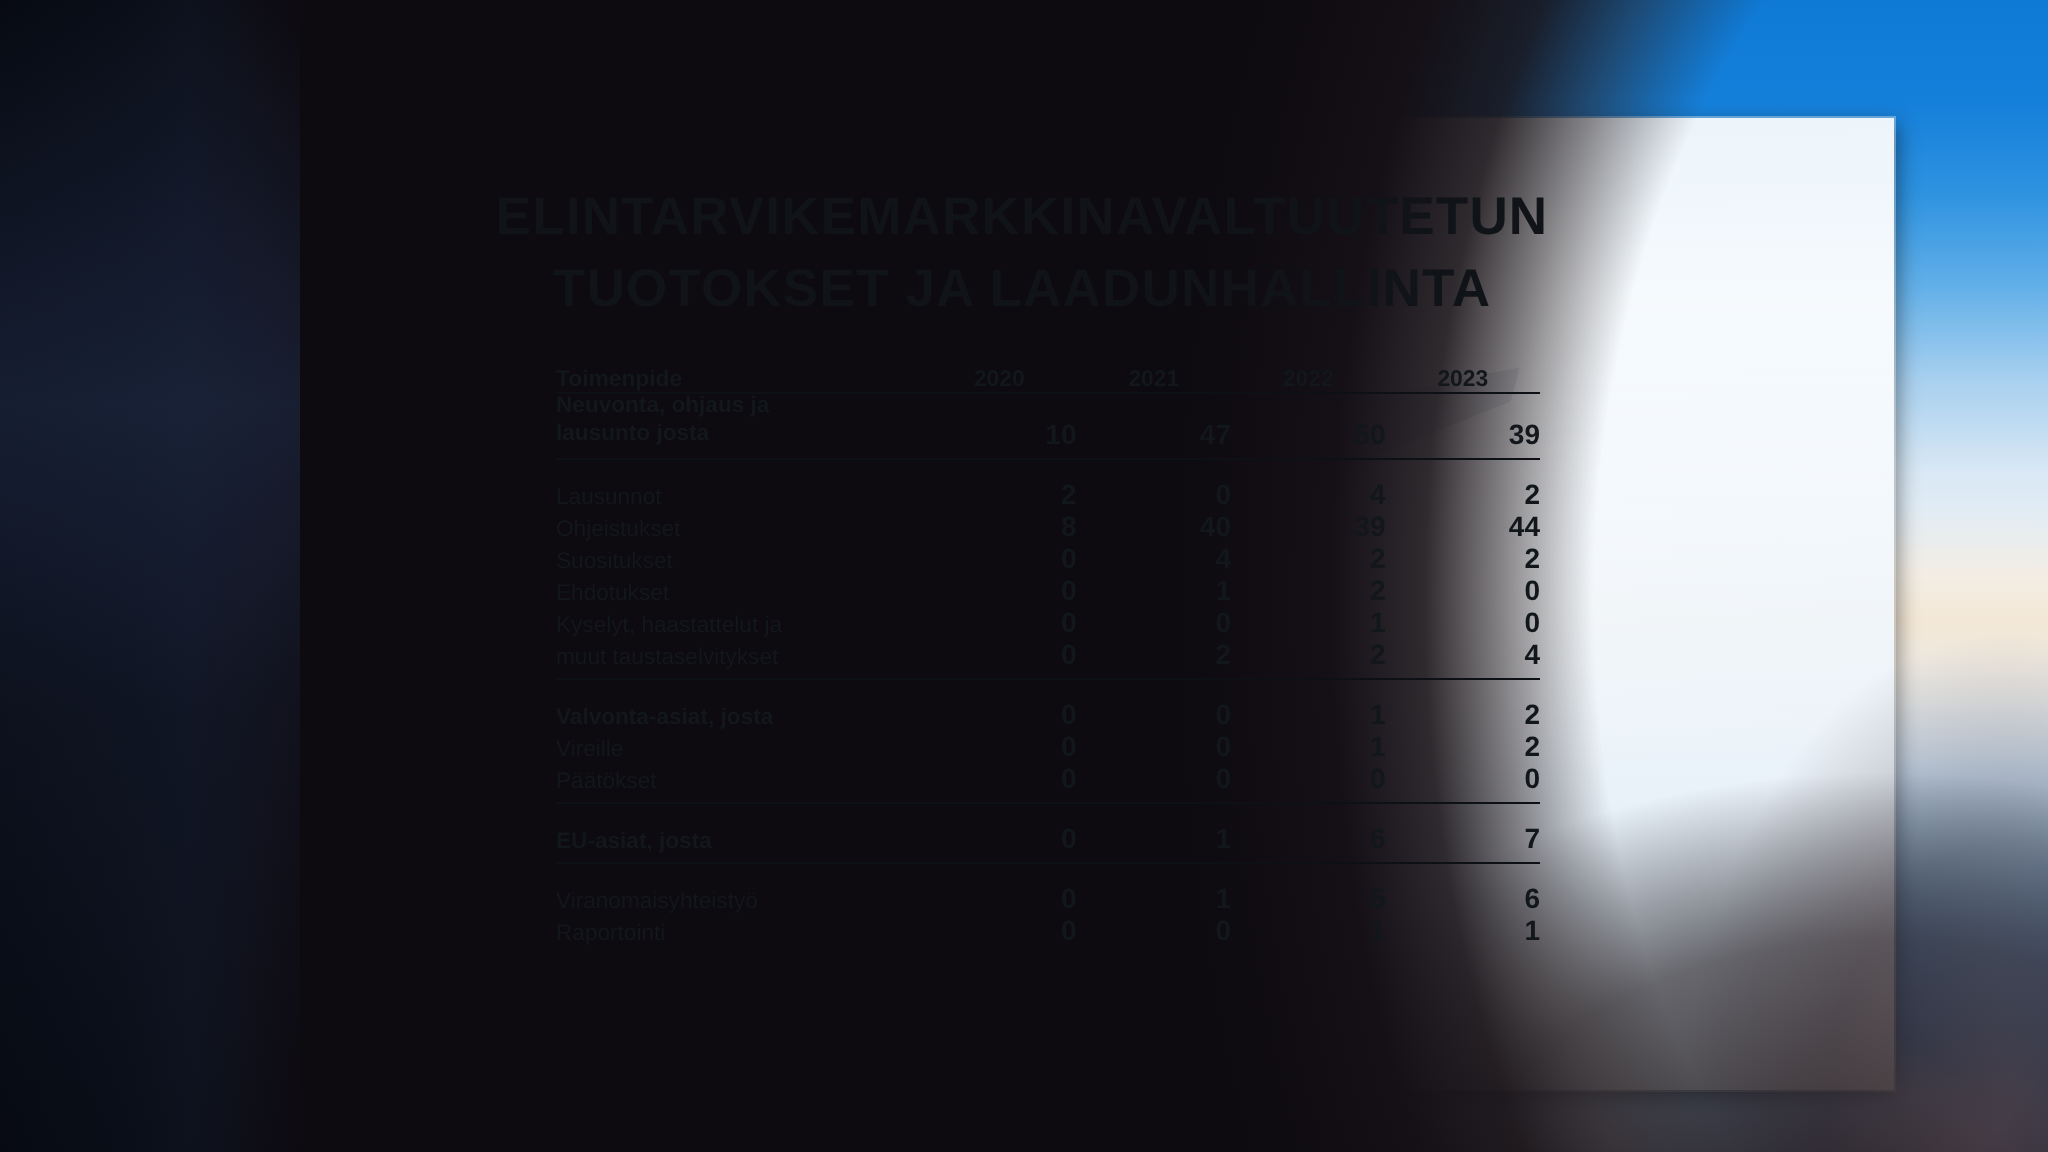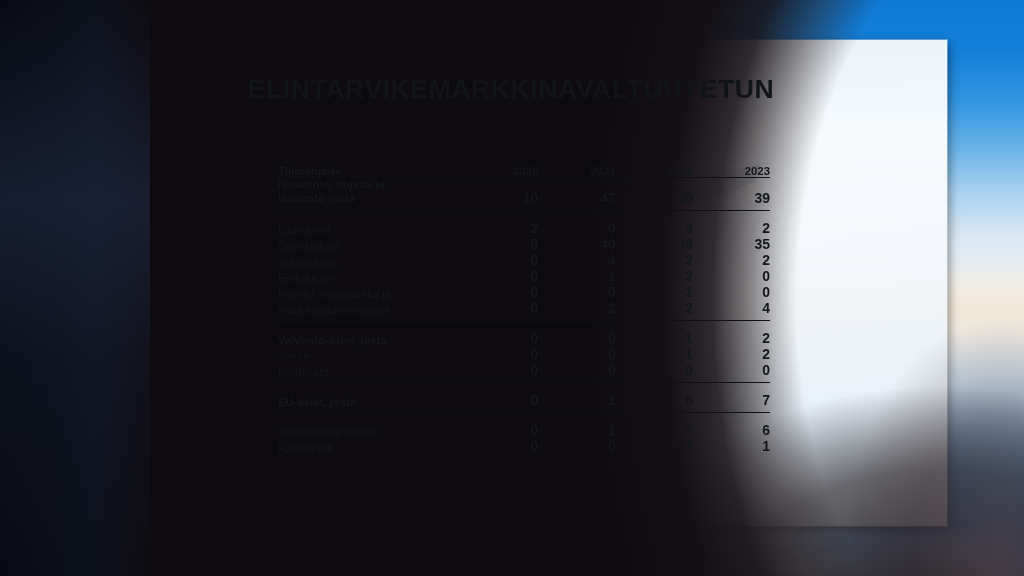--- a/index.html
+++ b/index.html
@@ -115,21 +115,21 @@
     width: 150px; height: 576px;
     pointer-events: none;
     background: linear-gradient(to bottom,
       rgba(30,40,66,0) 0%, rgba(34,46,76,.55) 35%, rgba(26,34,56,.3) 62%, rgba(8,10,16,0) 100%);
   }
 
   
   .slide {
     position: absolute;
     left: 75px;
-    top: 40px;
+    top: 59px;
     width: 872px;
     height: 486px;
     box-sizing: border-box;
     background:
       linear-gradient(to right, rgba(232,232,230,.97) 0%, rgba(236,238,240,.95) 28%, rgba(240,245,250,.88) 42%, rgba(243,248,252,.86) 70%, rgba(240,246,251,.88) 100%);
     box-shadow: 0 0 0 1px rgba(255,255,255,.35), 2px 3px 10px rgba(0,0,0,.45);
     overflow: hidden;
   }
   
   .slide-bleed {
@@ -216,21 +216,21 @@
     vertical-align: bottom;
     white-space: nowrap;
   }
   th.h-label {
     text-align: left;
     font-weight: bold;
     font-size: 11.4px;
     padding-bottom: 3px;
   }
   th.h-year {
-    text-align: right;
+    text-align: center;
     font-weight: bold;
     font-size: 11.4px;
     padding-bottom: 3px;
     padding-right: 2px;
   }
   tr.head-row th { border-bottom: 1.6px solid #0d1115; }
 
   td.lbl {
     text-align: left;
     padding-top: 1.5px;
@@ -276,20 +276,21 @@
   <div class="slide">
     <div class="slide-bleed"></div>
     <div class="slide-wing"></div>
     <div class="slide-wing2"></div>
     <div class="slide-leftwash"></div>
 
     <div class="slide-content">
 
       <div class="title">
         <span class="line">ELINTARVIKEMARKKINAVALTUUTETUN</span>
+        <span class="line">TUOTOKSET JA LAADUNHALLINTA</span>
       </div>
 
       <div class="tbl-wrap">
         <table class="data" id="data-table">
           <colgroup>
             <col class="c-label">
             <col class="c-year">
               <col class="c-year">
               <col class="c-year">
               <col class="c-year">
@@ -319,21 +320,21 @@
                 <td class="val">2</td>
                 <td class="val">0</td>
                 <td class="val">4</td>
                 <td class="val">2</td>
               </tr>
               <tr>
                 <td class="lbl">Ohjeistukset</td>
                 <td class="val">8</td>
                 <td class="val">40</td>
                 <td class="val">39</td>
-                <td class="val">35</td>
+                <td class="val">44</td>
               </tr>
               <tr>
                 <td class="lbl">Suositukset</td>
                 <td class="val">0</td>
                 <td class="val">4</td>
                 <td class="val">2</td>
                 <td class="val">2</td>
               </tr>
               <tr>
                 <td class="lbl">Ehdotukset</td>

